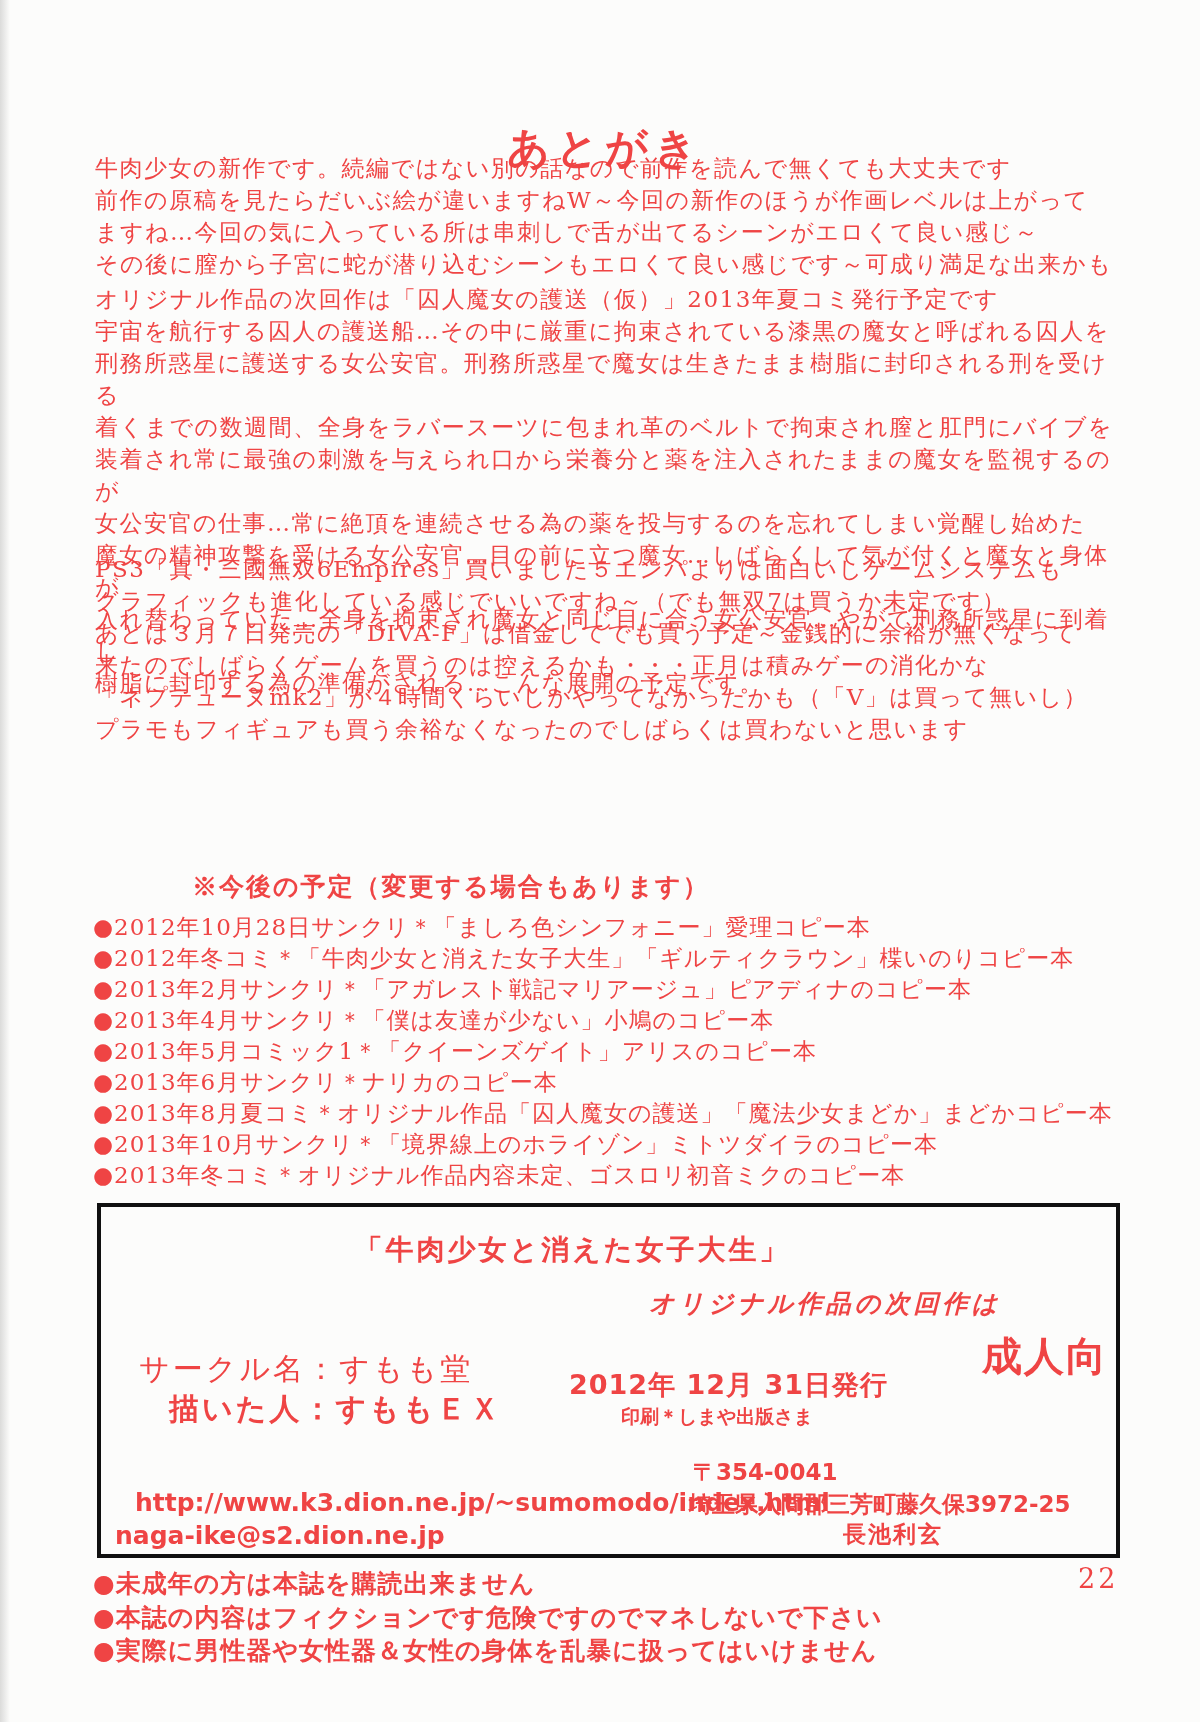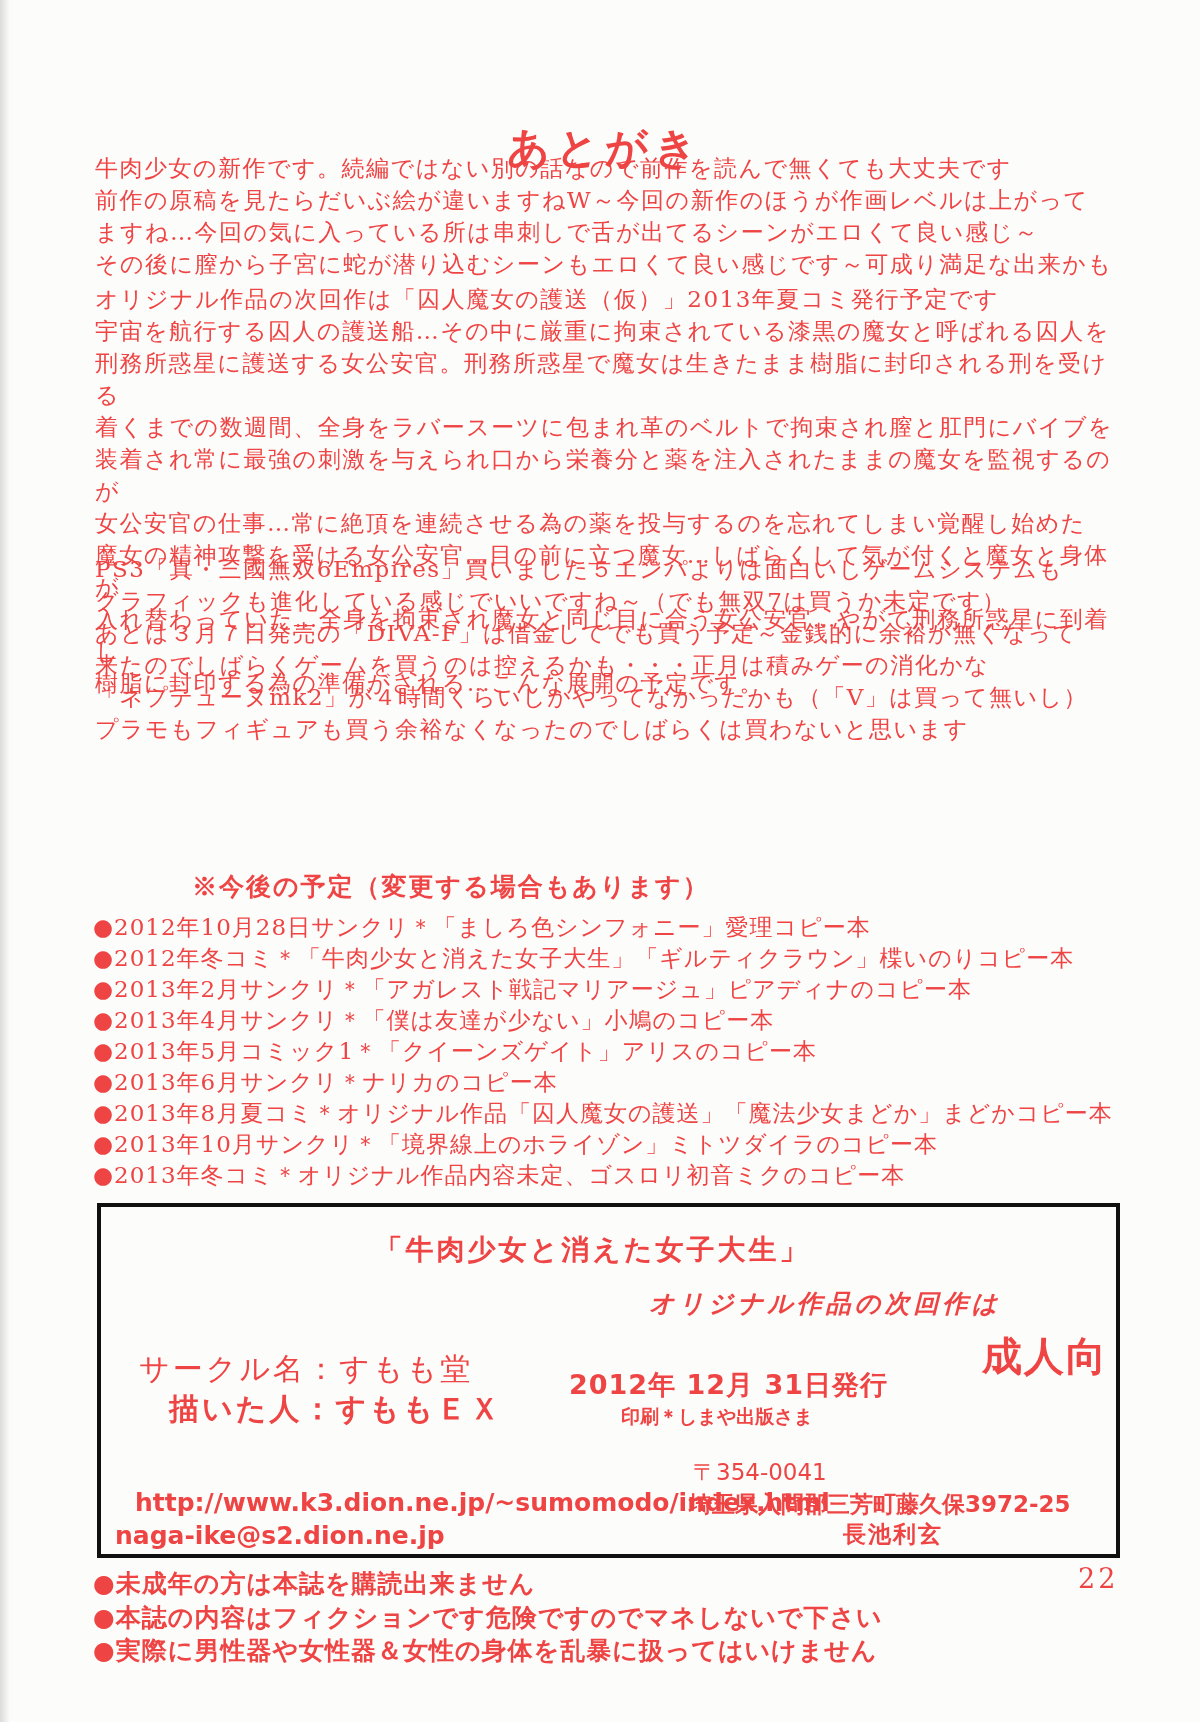--- a/index.html
+++ b/index.html
@@ -81,21 +81,20 @@
     position: absolute;
     left: 0;
     top: 24px;
     width: 100%;
     text-align: center;
     padding-right: 72px;
     box-sizing: border-box;
     font-size: 28px;
     font-weight: bold;
     letter-spacing: 3px;
-    margin-left: 20px;
   }
   .original-label {
     position: absolute;
     right: 115px;
     top: 80px;
     font-size: 25px;
     font-weight: bold;
     font-style: italic;
     letter-spacing: 4px;
   }
@@ -138,21 +137,21 @@
     top: 197px;
     font-size: 19px;
     font-weight: bold;
     font-family: "DejaVu Sans", "Liberation Sans", sans-serif;
   }
   .postal-code {
     position: absolute;
     left: 592px;
     top: 250px;
     font-size: 23px;
-    font-weight: normal;
+    font-weight: bold;
     font-family: "DejaVu Sans", "Liberation Sans", sans-serif;
   }
   .site-url {
     position: absolute;
     left: 14px;
     top: 281px;
     font-size: 25px;
     font-weight: bold;
     font-family: "DejaVu Sans", "Liberation Sans", sans-serif;
     letter-spacing: 0px;

